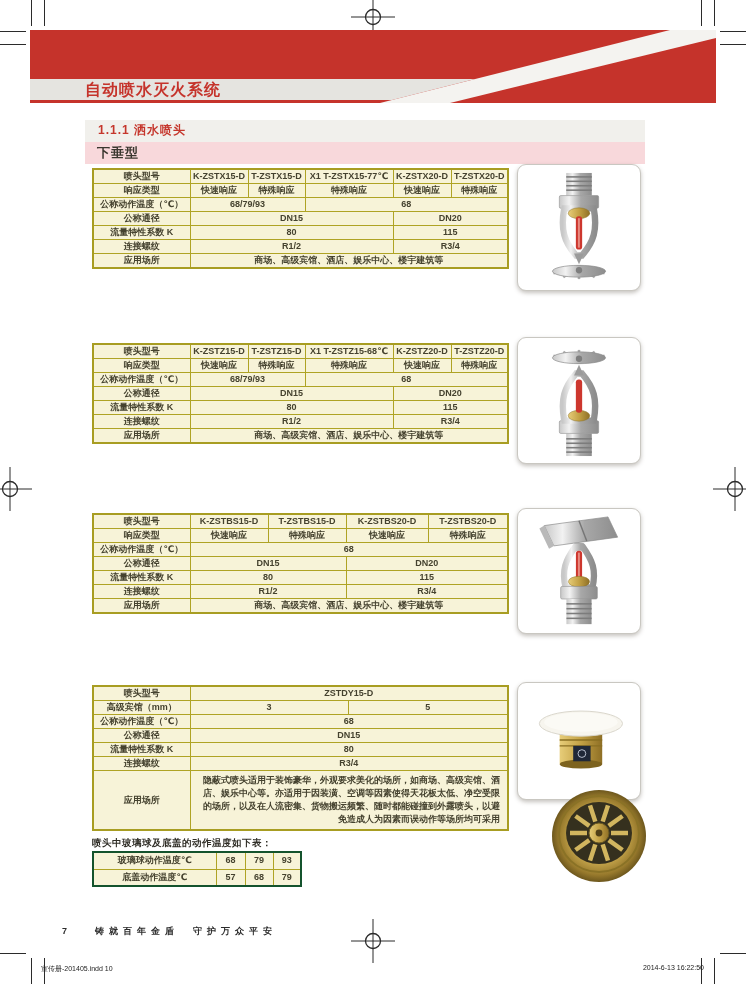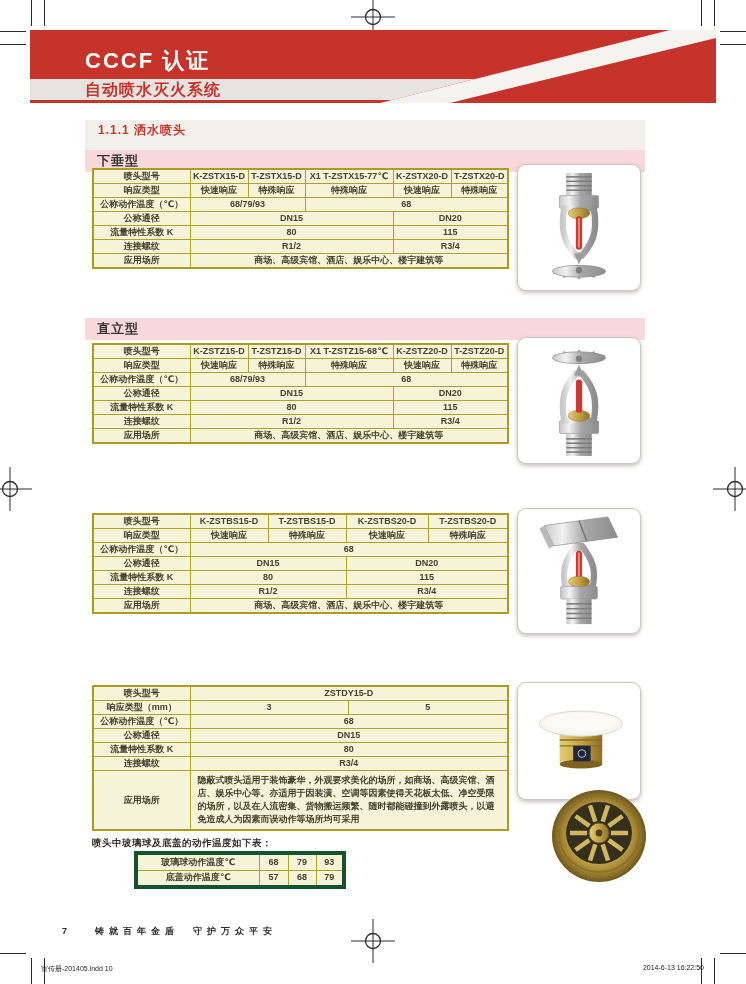--- a/index.html
+++ b/index.html
@@ -22,30 +22,30 @@
   .band .swoosh {
     position:absolute; inset:0; background:#f4f3f0;
     clip-path:polygon(350px 100%, 640px 0, 686px 0, 686px 8px, 420px 100%);
   }
   .band .cert { position:absolute; left:55px; top:16px; color:#ffffff; font-size:22px; font-weight:700; letter-spacing:2px; }
   .band .sub { position:absolute; left:55px; top:50px; color:#c5332b; font-size:16px; font-weight:700; letter-spacing:1px; line-height:20px; }
   
   .secbar { position:absolute; left:85px; width:560px; height:38px; background:#f1f0ec;
             color:#c5362c; font-size:12px; font-weight:700; line-height:21px; padding-left:13px; letter-spacing:1px; }
   .typebar { position:absolute; left:85px; width:560px; height:22px; background:#f8d8db;
-             color:#3a372f; font-size:13px; font-weight:700; line-height:22px; padding-left:12px; letter-spacing:1px;margin-top:8px; }
+             color:#3a372f; font-size:13px; font-weight:700; line-height:22px; padding-left:12px; letter-spacing:1px; }
   
   table.spec { position:absolute; border-collapse:collapse; table-layout:fixed; width:415px;
                border:2px solid #a89d22; }
   table.spec td {
     border:1px solid #afa325; background:#f7f3d8; color:#45422f;
     font-size:9px; font-weight:700; text-align:center; height:13px; line-height:11px; padding:1px 2px;
   }
-  table.spec td.app-long { text-align:left; line-height:13px; padding:3px 7px; height:54px; }
-  table.mini { position:absolute; border-collapse:collapse; table-layout:fixed; width:208px; border:4px solid #14532d;margin-left:42px; }
+  table.spec td.app-long { text-align:right; line-height:13px; padding:3px 7px; height:54px; }
+  table.mini { position:absolute; border-collapse:collapse; table-layout:fixed; width:208px; border:2px solid #14532d; }
   table.mini td { border:1px solid #afa325; background:#f7f3d8; color:#45422f;
                   font-size:9px; font-weight:700; text-align:center; height:17px; line-height:11px; }
   .note { position:absolute; left:92px; font-size:9.5px; font-weight:700; color:#2f2d26; letter-spacing:0.5px; }
   
   .photobox { position:absolute; width:124px; background:#ffffff; border:1px solid #c9c7c1;
               border-radius:9px; box-shadow:0 2px 4px rgba(90,80,70,.35);
               display:flex; align-items:center; justify-content:center; }
   .floatimg { position:absolute; }
   
   .footer { position:absolute; left:62px; top:925px; font-size:9px; font-weight:700; color:#2b2b2b; }
@@ -114,21 +114,20 @@
   </svg>
   <svg class="regmark" style="left:713px;top:467px" width="44" height="44">
     <line x1="0" y1="22" x2="44" y2="22" stroke="#2b2b2b" stroke-width="1"></line>
     <line x1="22" y1="0" x2="22" y2="44" stroke="#2b2b2b" stroke-width="1"></line>
     <circle cx="22" cy="22" r="7.5" fill="none" stroke="#2b2b2b" stroke-width="1.3"></circle>
   </svg>
 
   <div class="band">
     <div class="stripe"></div>
     <div class="swoosh"></div>
-    <div class="cert">CCCF 认证</div>
     <div class="sub">自动喷水灭火系统</div>
   </div>
 
   <div class="secbar" style="top:120px">1.1.1 洒水喷头</div>
 
   <div class="typebar" style="top:142px">下垂型</div>
   <table class="spec" style="left:92px;top:168px">
     <colgroup>
         <col style="width:97px">
         <col style="width:58px">
@@ -202,21 +201,20 @@
           <line x1="50" y1="97" x2="50" y2="110"></line>
             <line x1="50" y1="97" x2="66" y2="108"></line>
           <line x1="50" y1="97" x2="76" y2="104"></line>
         </g>
         <ellipse cx="50" cy="102" rx="27" ry="6" fill="url(#chrome)" stroke="#8b8b8b" stroke-width="0.7"></ellipse>
         <circle cx="50" cy="101" r="3.2" fill="#7e7e7e"></circle>
       </g>
     </svg>
   </div>
 
-  <div class="typebar" style="top:310px">直立型</div>
   <table class="spec" style="left:92px;top:343px">
     <colgroup>
         <col style="width:97px">
         <col style="width:58px">
         <col style="width:57px">
         <col style="width:88px">
         <col style="width:58px">
         <col style="width:57px">
       </colgroup>
     <tbody>
@@ -364,21 +362,21 @@
         <col style="width:97px">
         <col style="width:158px">
         <col style="width:160px">
       </colgroup>
     <tbody>
       <tr>
         <td>喷头型号</td>
         <td colspan="2">ZSTDY15-D</td>
       </tr>
       <tr>
-        <td>响应类型（mm）</td>
+        <td>高级宾馆（mm）</td>
         <td>3</td>
         <td>5</td>
       </tr>
       <tr>
         <td>公称动作温度（℃）</td>
         <td colspan="2">68</td>
       </tr>
       <tr>
         <td>公称通径</td>
         <td colspan="2">DN15</td>

